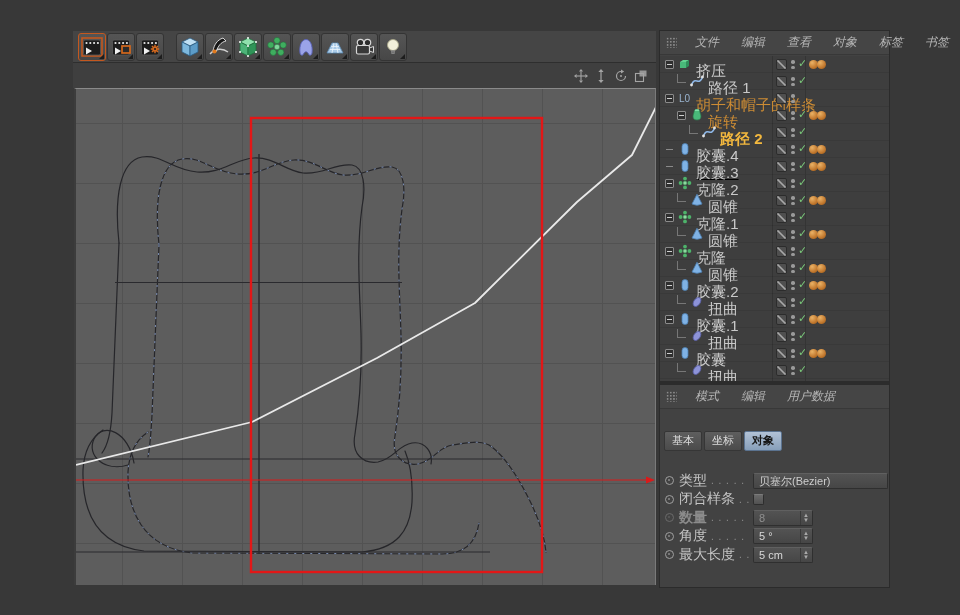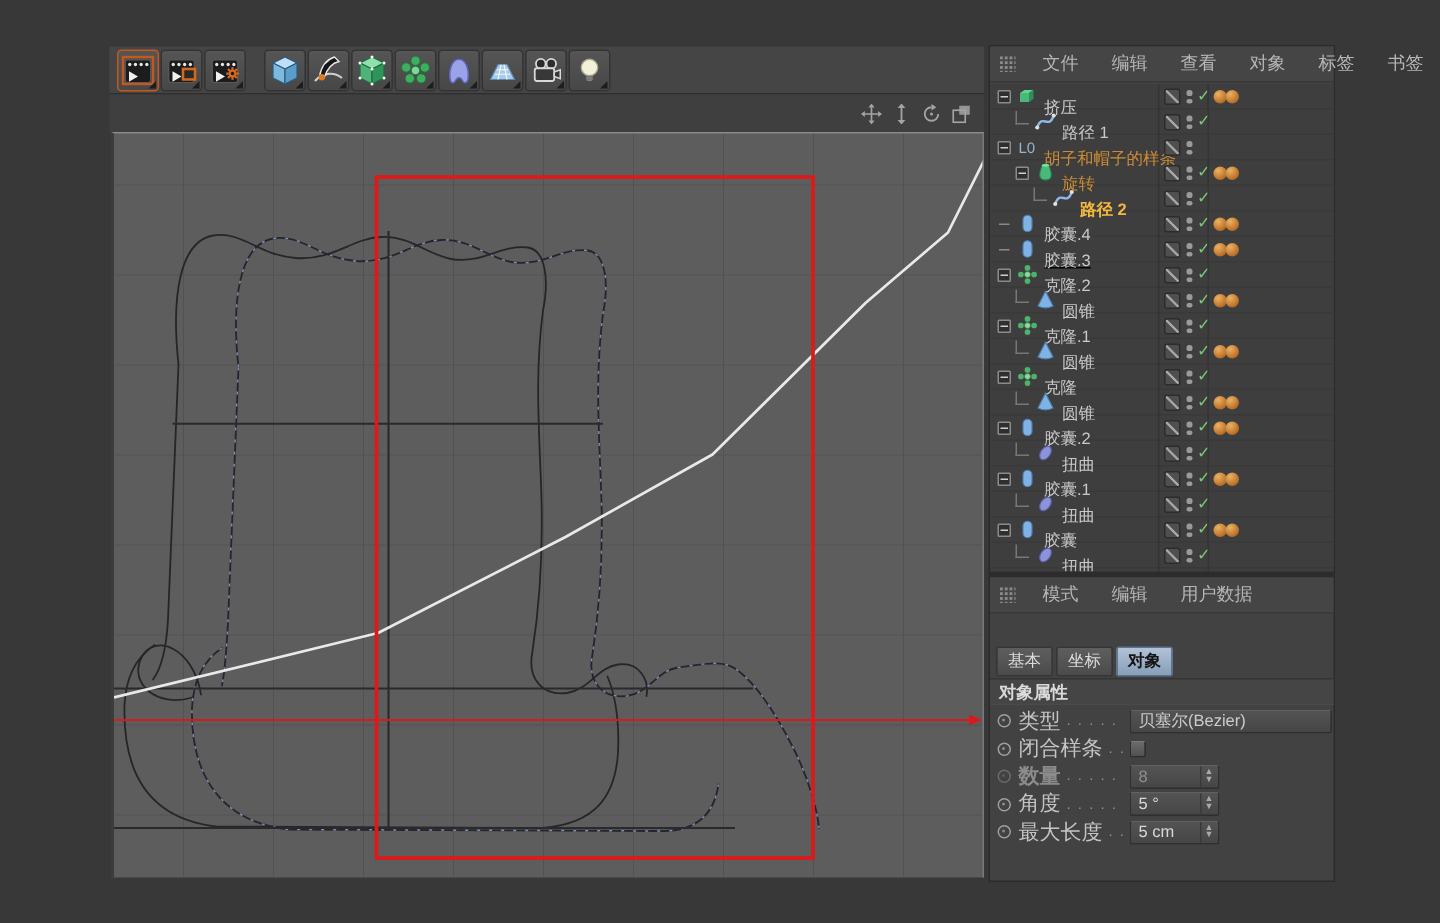--- a/index.html
+++ b/index.html
@@ -58,21 +58,21 @@
   .menubar{
     height:24px;background:#454545;border-bottom:1px solid #383838;
     display:flex;align-items:center;gap:0;padding-left:4px;box-sizing:border-box;
   }
   .handle{
     width:11px;height:11px;margin:0 7px 0 2px;flex:none;
     background-image:radial-gradient(#8a8a8a 1px,transparent 1.2px);
     background-size:3.2px 3.2px;
   }
   .menu-item{
-    font-size:12px;color:#b6b6b6;padding:0 11px;cursor:default;white-space:nowrap;
+    font-size:12px;color:#b6b6b6;padding:0 11px;cursor:default;white-space:nowrap;font-style:italic;
   }
   
   #tree{
     position:absolute;left:0;top:25px;width:229px;height:325px;
     background:#3e3e3e;overflow:hidden;
   }
   .colline{position:absolute;top:0;bottom:0;width:1px;background:#343434;}
   .tree-row{
     position:relative;height:17px;display:flex;align-items:center;
     border-bottom:1px solid rgba(0,0,0,.08);box-sizing:border-box;
@@ -80,21 +80,21 @@
   .branch{flex:none;width:13px;display:flex;align-items:center;justify-content:center;}
   .expbox{
     width:9px;height:9px;background:#2f2f2f;border:1px solid #8b8b8b;border-radius:1px;
     box-sizing:border-box;position:relative;
   }
   .expbox:after{content:"";position:absolute;left:1px;right:1px;top:3px;height:1px;background:#cfcfcf;}
   .conline{width:8px;height:8px;border-left:1px solid #777;border-bottom:1px solid #777;margin-top:-6px;}
   .dashline{width:7px;height:1px;background:#8a8a8a;}
   .ticon{flex:none;width:14px;height:14px;margin-left:2px;}
   .ticon svg{width:14px;height:14px;display:block;}
-  .tlabel{font-size:11px;color:#c9c9c9;padding-left:4px;white-space:nowrap;margin-top:14px;}
+  .tlabel{font-size:15px;color:#c9c9c9;padding-left:4px;white-space:nowrap;margin-top:14px;}
   .tlabel.orange{color:#cd8c34;}
   .tlabel.selected{color:#f3b83e;font-weight:bold;}
   .slashbox{
     position:absolute;left:116px;top:3px;width:11px;height:11px;
     background:
       linear-gradient(45deg,transparent 42%,#a8a8a8 46%,#a8a8a8 54%,transparent 58%),#4f4f4f;
     border:1px solid #2c2c2c;border-radius:2px;box-sizing:border-box;
   }
   .visdots{position:absolute;left:131px;top:4px;width:4px;height:10px;}
   .visdots i{display:block;width:3.5px;height:3.5px;border-radius:50%;background:#9a9a9a;margin-bottom:2px;}
@@ -821,21 +821,20 @@
       <span class="handle"></span>
       <span class="menu-item">模式</span>
       <span class="menu-item">编辑</span>
       <span class="menu-item">用户数据</span>
     </div>
   <div id="am-tabs">
       <span class="tab">基本</span>
       <span class="tab">坐标</span>
       <span class="tab active">对象</span>
     </div>
-  <div id="am-section">对象属性</div>
   <div id="am-fields">
       <div class="prop-row">
         <span class="keyring"></span>
         <span class="plabel">类型</span>
         <span class="leader">. . . . .</span>
         <div class="dropdown">贝塞尔(Bezier)</div>
       </div>
       <div class="prop-row">
         <span class="keyring"></span>
         <span class="plabel">闭合样条</span>

